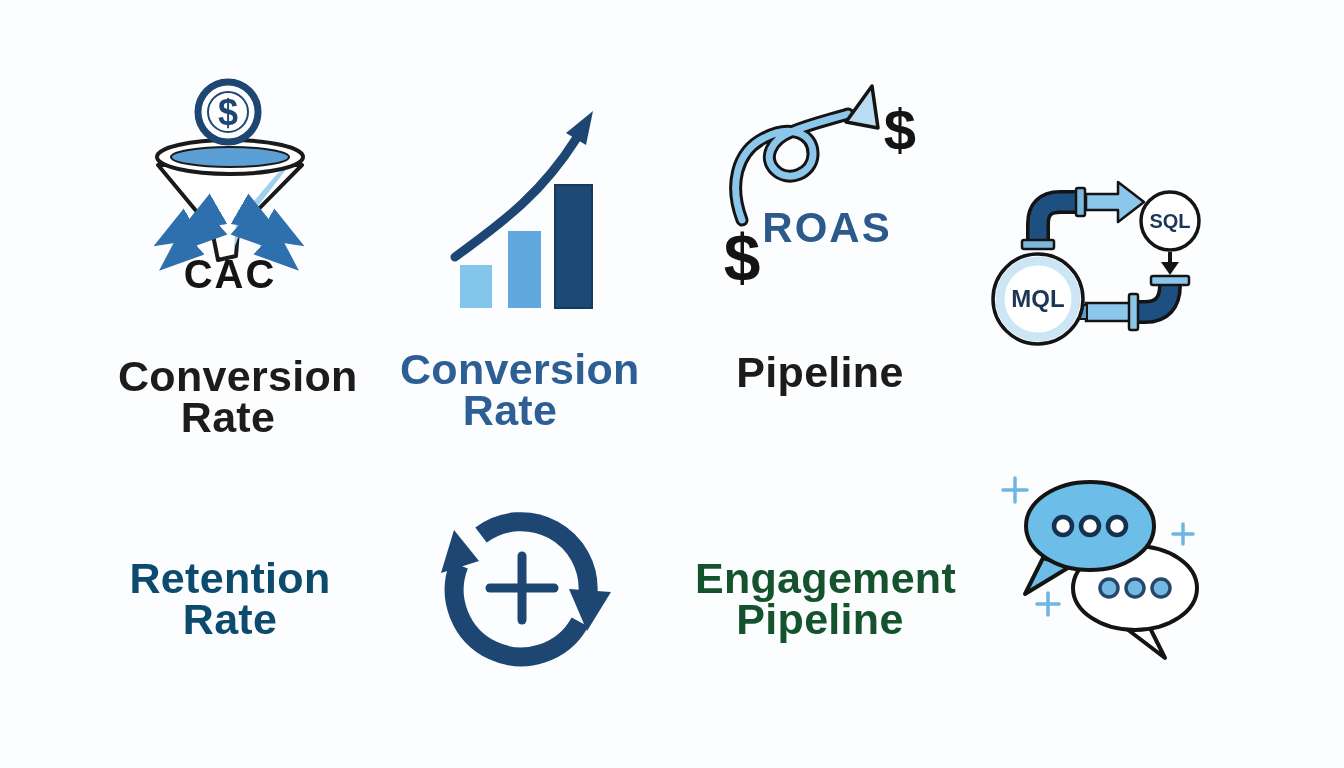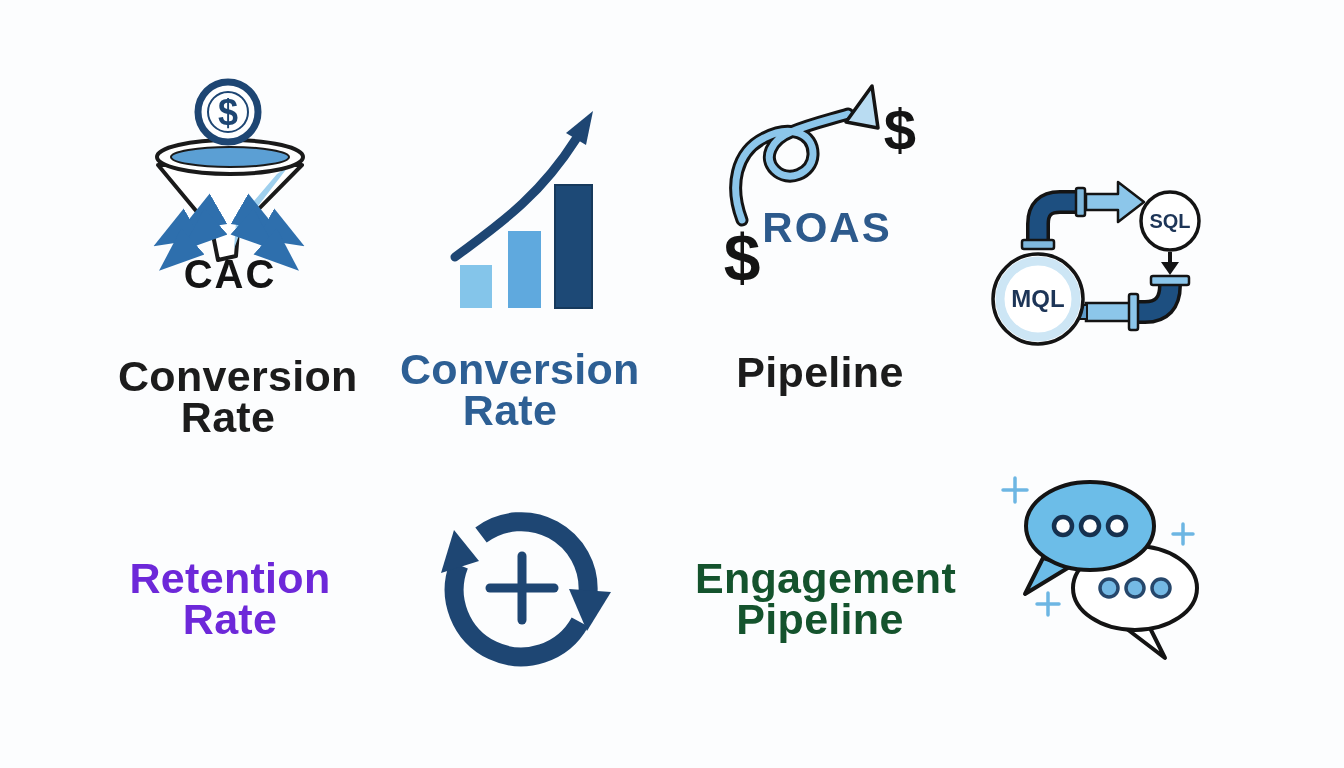--- a/index.html
+++ b/index.html
@@ -14,21 +14,21 @@
   .label{
     position:absolute;
     text-align:center;
     font-weight:700;
     font-size:43px;
     line-height:41px;
     letter-spacing:.3px;
   }
   .lbl-black{color:#1c1c1c;}
   .lbl-blue{color:#2d5f94;}
-  .lbl-navy{color:#6d28d9;}
+  .lbl-navy{color:#0c4a6e;}
   .lbl-eng{color:#14532d;}
   #lbl-conversion-black{left:118px;top:356px;width:220px;}
   #lbl-conversion-blue{left:400px;top:349px;width:220px;}
   #lbl-mql-sql{left:695px;top:352px;width:250px;}
   #lbl-retention{left:120px;top:558px;width:220px;}
   #lbl-engagement{left:695px;top:558px;width:250px;}
   #icon-funnel{left:125px;top:70px;}
   #icon-barchart{left:440px;top:95px;}
   #icon-roas{left:700px;top:70px;}
   #icon-pipeline{left:980px;top:172px;}

